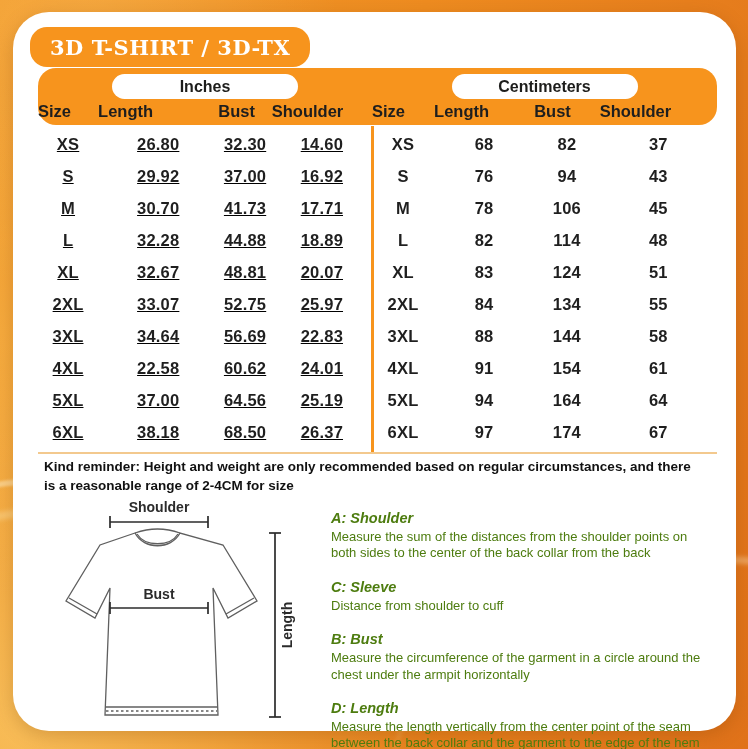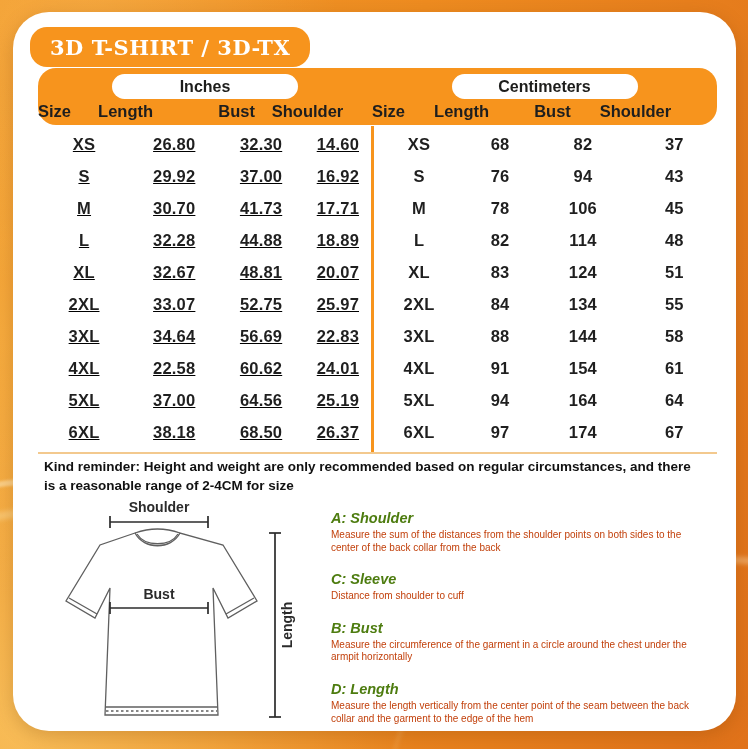--- a/index.html
+++ b/index.html
@@ -39,36 +39,36 @@
     width:186px;height:25px;background:#ffffff;border-radius:13px;
     display:flex;align-items:center;justify-content:center;
     font-weight:bold;font-size:16px;color:#1d1d1b;
   }
   .grid{display:grid;width:100%;}
   .half-left .grid{grid-template-columns:18% 36% 16% 30%;}
   .half-right .grid{grid-template-columns:18% 29% 19% 34%;}
   .hdr-row{position:absolute;bottom:2px;left:0;height:24px;align-items:center;}
   .hdr-cell{font-weight:bold;font-size:16.5px;color:#1e1e1e;}
 
-  .tbody-wrap{position:absolute;left:41px;top:116px;width:679px;height:320px;display:flex;}
+  .tbody-wrap{position:absolute;left:25px;top:116px;width:679px;height:320px;display:flex;}
   .trow{height:32px;align-items:center;}
   .tcell{text-align:center;font-size:16.5px;font-weight:600;color:#1f1f1f;letter-spacing:0.2px;}
   .tables-divider{position:absolute;left:358px;top:114px;width:3px;height:326px;background:#f7941d;}
   .section-separator{position:absolute;left:25px;top:440px;width:679px;height:2px;background:#f3c98e;}
 
   .reminder{
     position:absolute;left:31px;top:446px;width:660px;text-align:left;
     font-weight:bold;font-size:13.5px;line-height:1.38;color:#111111;
   }
 
   .diagram{position:absolute;left:40px;top:486px;width:285px;height:235px;}
   .measurements{position:absolute;left:318px;top:498px;width:378px;}
   .mblock{margin-bottom:17px;}
   .mhead{font-weight:bold;font-size:14.5px;color:#4d7c0f;margin-bottom:3px;font-style:italic;}
-  .mdesc{font-size:10px;line-height:1.26;color:#c2410c;}
+  .mdesc{font-size:13px;line-height:1.26;color:#4d7c0f;}
 
   svg text{font-family:"Liberation Sans","DejaVu Sans",sans-serif;}
   .diag-label{font-size:14px;font-weight:bold;fill:#2b2b2b;}
   .shirt-line{fill:none;stroke:#5f5f5f;stroke-width:1.3;}
   .arrow{stroke:#2b2b2b;stroke-width:1.7;}
 </style>
 </head>
 <body>
 
 <div class="streak s1"></div>

